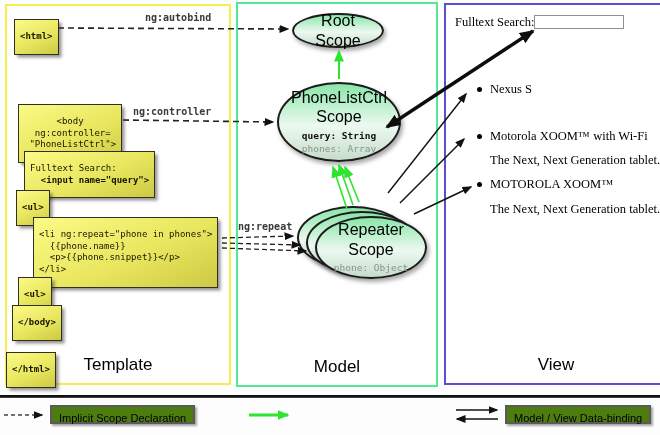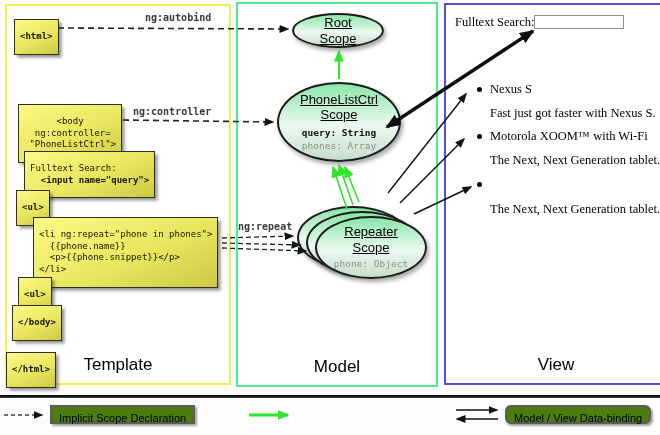--- a/index.html
+++ b/index.html
@@ -37,21 +37,21 @@
   }
   
   .ellipse {
     position:absolute; z-index:10; border-radius:50%;
     border:2px solid #1c1c1c;
     background:linear-gradient(180deg,#8be6aa 0%,#ecf9f0 55%,#c6ddcb 100%);
     box-shadow:2px 3px 4px rgba(0,0,0,.35);
     display:flex; flex-direction:column; align-items:center; justify-content:center;
     text-align:center;
   }
-  .scope-name { font-size:13px; color:#000; white-space:pre; line-height:1.2;text-decoration:underline; }
+  .scope-name { font-size:16px; color:#000; white-space:pre; line-height:1.2; }
   .scope-prop { font-family:"DejaVu Sans Mono", monospace; font-size:9.5px; line-height:1.35; }
   .prop-bold  { font-weight:bold; color:#111; }
   .prop-gray  { color:#8a938a; }
   
   .serif { font-family:"Liberation Serif", serif; font-size:12.5px; color:#000; }
   #search-label { position:absolute; left:455px; top:15px; z-index:10; }
   #search-input {
     position:absolute; left:534px; top:15px; width:90px; height:14px; z-index:10;
     border:1px solid #909090; background:#fff; font-size:10px; padding:0 2px;
   }
@@ -123,31 +123,31 @@
     <div class="scope-name">Repeater
 Scope</div>
     <div class="scope-prop prop-gray" style="margin-top:3px;">phone: Object</div>
   </div>
 
   <div class="serif" id="search-label">Fulltext Search:</div>
   <input id="search-input" type="text" value="" style="">
 
   <div class="view-bullet" style="left:477px;top:87px;"></div>
   <div class="serif view-title" style="top:82px;">Nexus S</div>
-  <div class="serif view-desc" style="top:106px;">Fast just got faster with Nexus S.</div>
 
   <div class="view-bullet" style="left:477px;top:134px;"></div>
   <div class="serif view-title" style="top:129px;">Motorola XOOM™ with Wi-Fi</div>
   <div class="serif view-desc" style="top:153px;">The Next, Next Generation tablet.</div>
 
   <div class="view-bullet" style="left:477px;top:182px;"></div>
+  <div class="serif view-title" style="top:177px;">MOTOROLA XOOM™</div>
   <div class="serif view-desc" style="top:202px;">The Next, Next Generation tablet.</div>
 
   <div class="legend-box" style="left:50px;">Implicit Scope Declaration</div>
-  <div class="legend-box" style="left:505px;border-radius:6px;">Model / View Data-binding</div>
+  <div class="legend-box" style="left:505px;">Model / View Data-binding</div>
 
   <svg id="arrows" viewBox="0 0 660 435">
     <defs>
       <marker id="ah" markerUnits="userSpaceOnUse" markerWidth="10" markerHeight="8" refX="8.5" refY="4" orient="auto">
           <path d="M0,0 L10,4 L0,8 Z" fill="#111"></path>
         </marker>
       <marker id="ahg" markerUnits="userSpaceOnUse" markerWidth="12" markerHeight="10" refX="10.5" refY="5" orient="auto">
           <path d="M0,0 L12,5 L0,10 Z" fill="#2ee42e"></path>
         </marker>
       <marker id="ahb" markerUnits="userSpaceOnUse" markerWidth="15" markerHeight="12" refX="13" refY="6" orient="auto-start-reverse">

